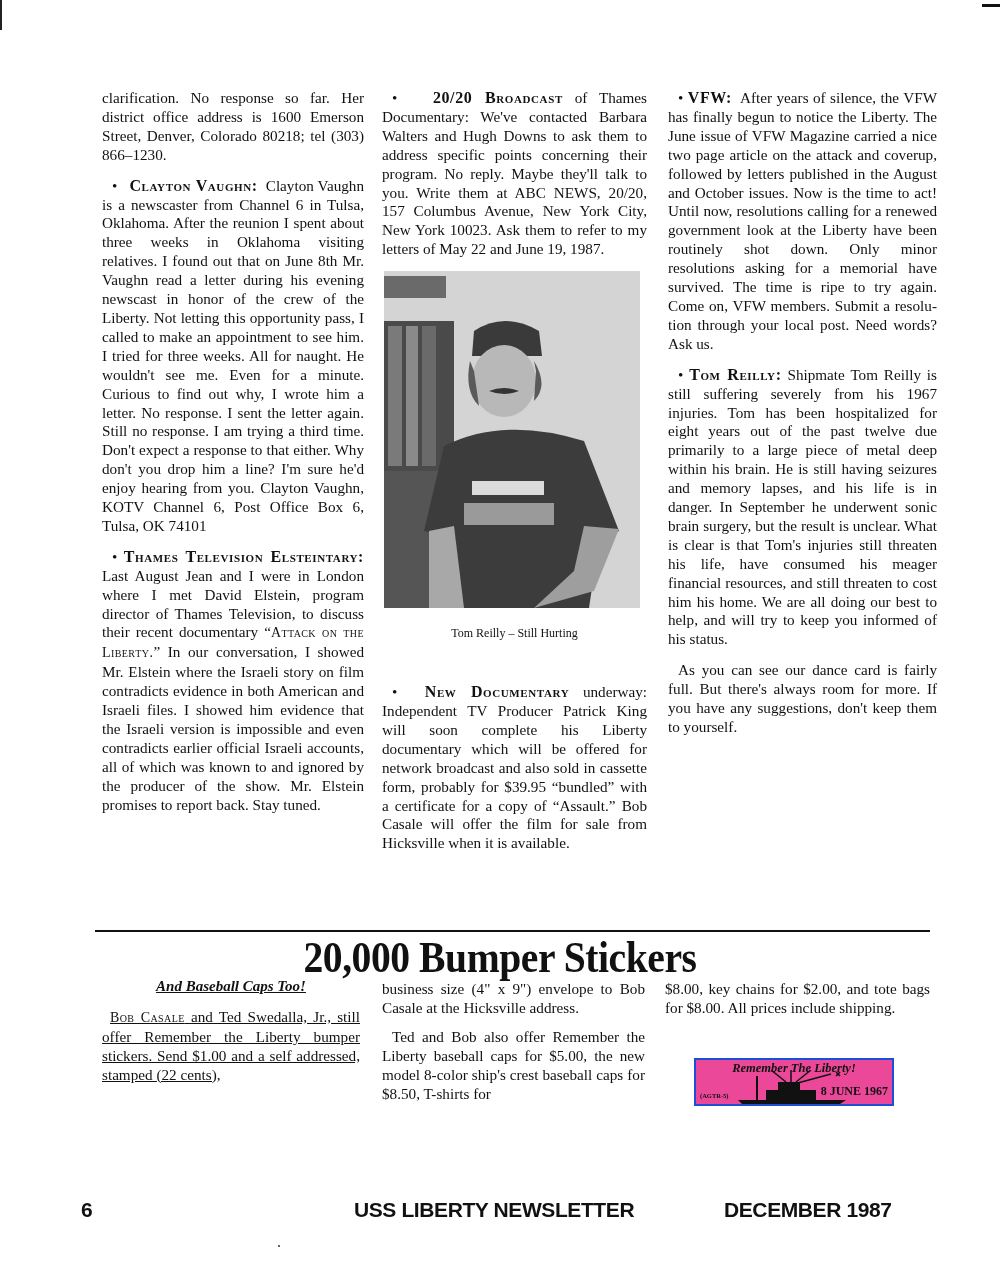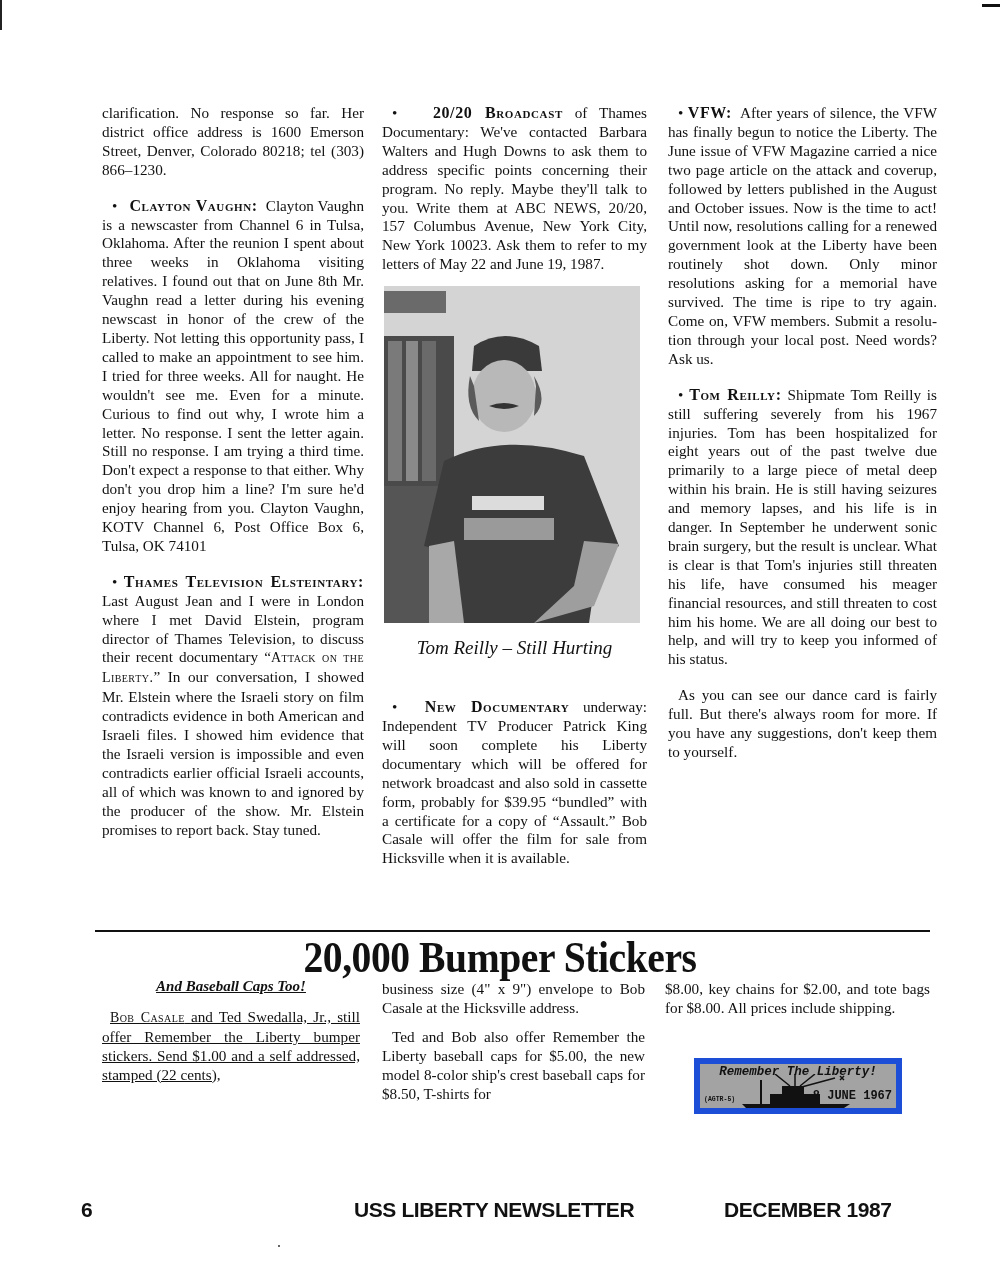--- a/index.html
+++ b/index.html
@@ -1,38 +1,38 @@
 <!DOCTYPE html>
 <html><head>
 <meta charset="utf-8">
 <style>
   html, body { margin: 0; padding: 0; background: #ffffff; }
   body { width: 1000px; height: 1266px; position: relative; overflow: hidden; font-family: "Liberation Serif", "DejaVu Serif", serif; color: #111; }
   .corner-mark { position: absolute; top: 4px; right: 0; width: 18px; height: 3px; background: #111; }
   .left-mark { position: absolute; top: 0; left: 0; width: 2px; height: 30px; background: #222; }
   .col { position: absolute; font-size: 15.2px; line-height: 18.9px; text-align: justify; hyphens: manual; }
-  .col p { margin: 17px 0 12px 0; text-indent: 0; }
+  .col p { margin: 2px 0 12px 0; text-indent: 0; }
   .col p.indent { text-indent: 10px; }
   .sc { font-variant: small-caps; font-weight: bold; letter-spacing: 0.6px; font-size: 16px; }
   .sc-plain { font-variant: small-caps; letter-spacing: 0.4px; font-size: 14px; }
   #col1 { left: 102px; top: 87px; width: 262px; }
   #col2 { left: 382px; top: 87px; width: 265px; }
   #col3 { left: 668px; top: 87px; width: 269px; }
   .photo { width: 256px; height: 337px; margin: 8px 0 0 2px; position: relative; background: #cfcfcf; overflow: hidden; }
   .photo svg { display: block; }
-  .caption { text-align: center; font-style: italic; font-size: 19px; margin: 16px 0 40px 0; }
+  .caption { text-align: center; font-size: 12px; margin: 16px 0 40px 0; }
   .rule { position: absolute; left: 95px; top: 930px; width: 835px; height: 2px; background: #111; }
   .headline { position: absolute; left: 0; width: 1000px; top: 934px; text-align: center; font-family: "Liberation Serif", serif; font-weight: bold; font-size: 44px; line-height: 48px; letter-spacing: -0.5px; transform: scaleX(0.9); }
   .bcol { position: absolute; font-size: 15.2px; line-height: 18.9px; text-align: justify; }
   .bcol p { margin: 0 0 10px 0; }
   #bcol1 { left: 102px; top: 977px; width: 258px; text-decoration: underline; }
   #bcol2 { left: 382px; top: 980px; width: 263px; }
   #bcol3 { left: 665px; top: 980px; width: 265px; }
   .subhead { font-style: italic; font-weight: bold; text-align: center; font-size: 15px; margin: 0 0 12px 0 !important; }
-  .sticker { position: absolute; left: 694px; top: 1058px; width: 196px; height: 44px; border: 6px solid #1d4ed8; background: #a3a3a3; overflow: hidden; font-family: Liberation Mono, monospace; }
+  .sticker { position: absolute; left: 694px; top: 1058px; width: 196px; height: 44px; border: 2px solid #1d4ed8; background: #ec4899; overflow: hidden; }
   .sticker-title { position: absolute; left: 0; right: 0; top: 1px; text-align: center; font-weight: bold; font-style: italic; font-size: 12.5px; }
   .sticker-left { position: absolute; left: 4px; bottom: 5px; font-size: 6.5px; font-weight: bold; }
   .sticker-right { position: absolute; right: 4px; bottom: 5px; font-size: 12px; font-weight: bold; }
   .sticker svg { position: absolute; left: 40px; top: 10px; }
   .footer { position: absolute; top: 1198px; font-family: "Liberation Sans", sans-serif; font-weight: bold; font-size: 21px; letter-spacing: -0.4px; }
   #page-num { left: 81px; }
   #newsletter { left: 354px; }
   #issue-date { left: 724px; }
   .dot { position: absolute; left: 278px; top: 1245px; width: 2px; height: 2px; background: #666; }
 </style>

